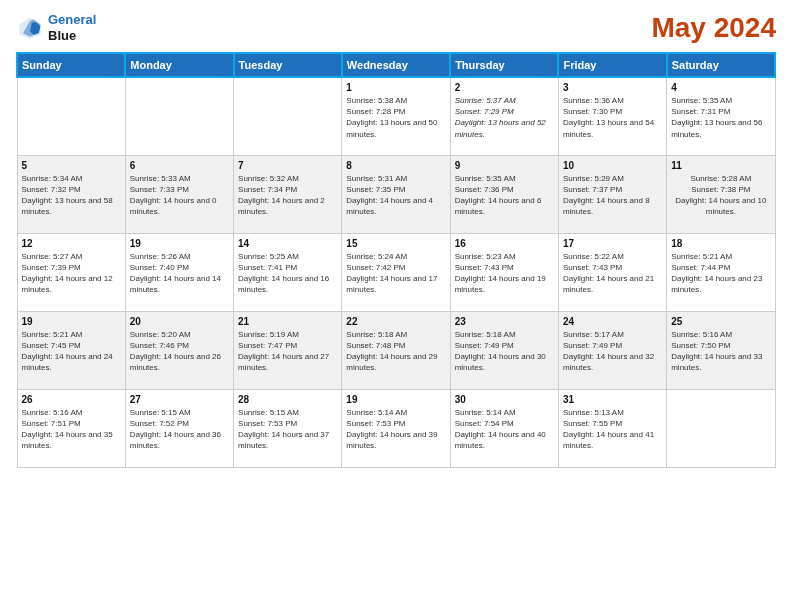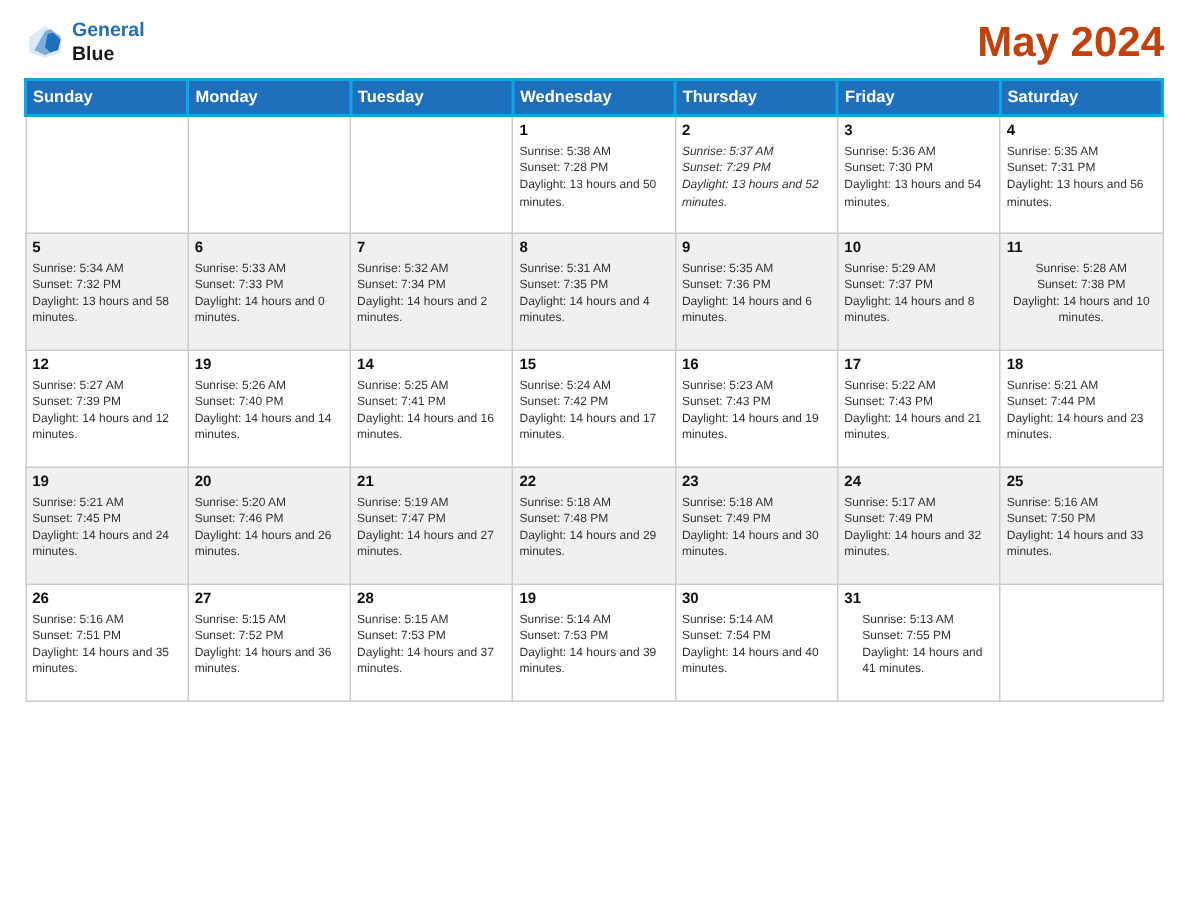--- a/index.html
+++ b/index.html
@@ -315,21 +315,21 @@
 Daylight: 14 hours and 39 minutes.</div>
           </td>
           <td>
             <div class="day-number">30</div>
             <div class="day-info" style="white-space: pre-line;">Sunrise: 5:14 AM
 Sunset: 7:54 PM
 Daylight: 14 hours and 40 minutes.</div>
           </td>
           <td>
             <div class="day-number">31</div>
-            <div class="day-info" style="white-space: pre-line; margin-left: 12px;">Sunrise: 5:13 AM
+            <div class="day-info" style="white-space: pre-line;">Sunrise: 5:13 AM
 Sunset: 7:55 PM
 Daylight: 14 hours and 41 minutes.</div>
           </td>
           <td></td>
         </tr>
       </tbody>
   </table>
 </div>
 
 </body></html>

